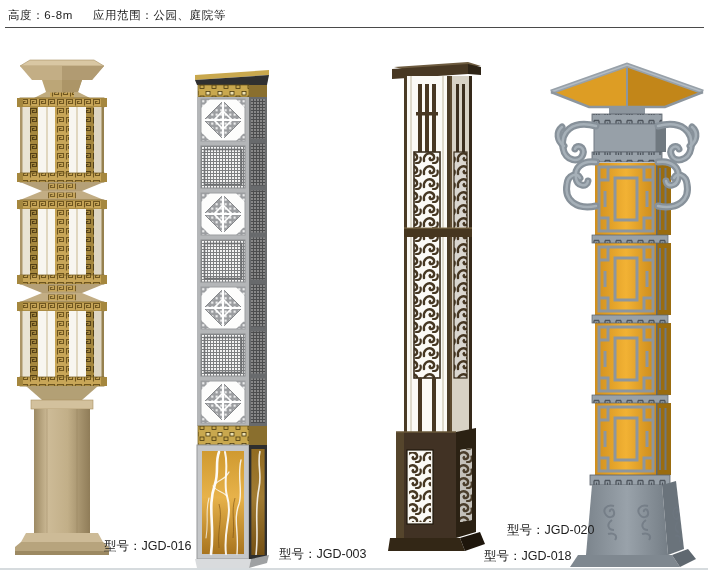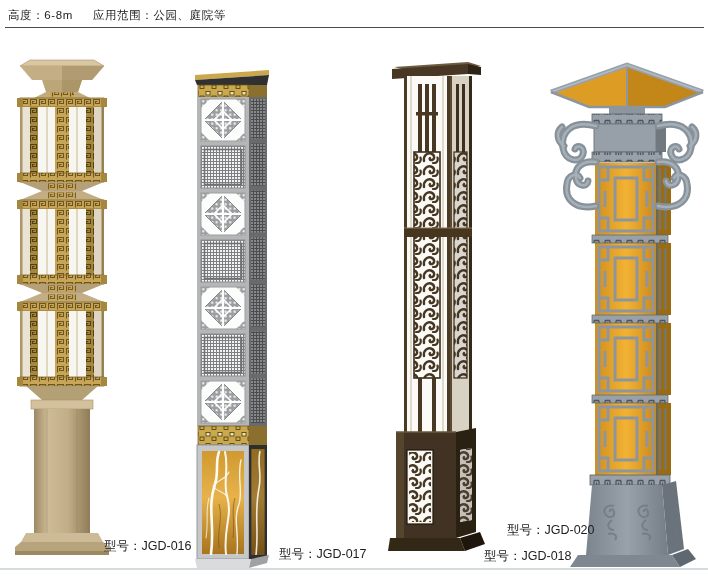--- a/index.html
+++ b/index.html
@@ -282,18 +282,18 @@
     </g>
     <polygon points="30,497 124,497 132,509 22,509" fill="#7f8890"></polygon>
     <polygon points="124,497 140,491 148,501 132,509" fill="#5f6870"></polygon>
     <use href="#l4brk" x="8" y="56"></use>
     <g transform="translate(150,56) scale(-1,1)">
         <use href="#l4brk"></use>
       </g>
   </svg>
 
   <div class="model-label" id="lb016">型号：JGD-016</div>
-  <div class="model-label" id="lb017">型号：JGD-017</div>
+  <div class="model-label" id="lb017">型号：JGD-003</div>
   <div class="model-label" id="lb018">型号：JGD-018</div>
   <div class="model-label" id="lb019">型号：JGD-020</div>
 
   <div class="ground"></div>
 </div>
 
 </body></html>

